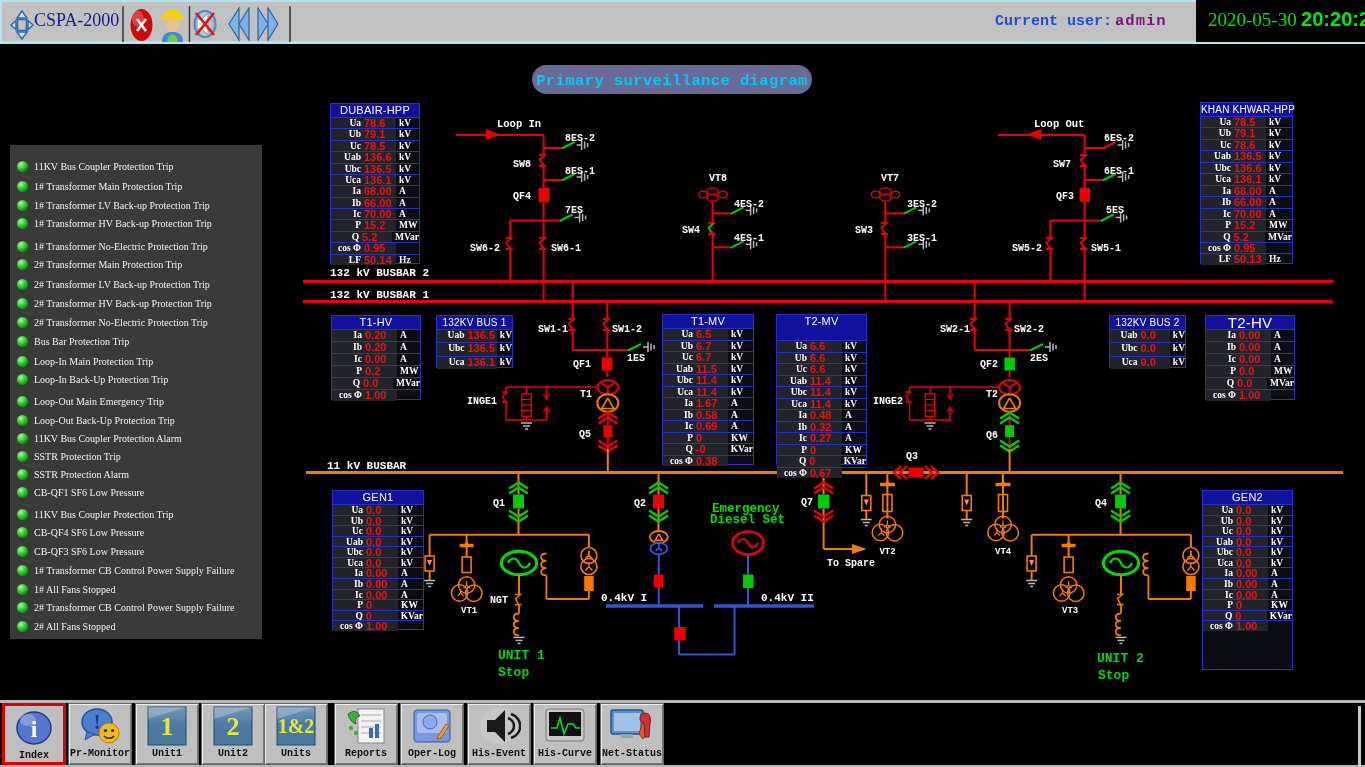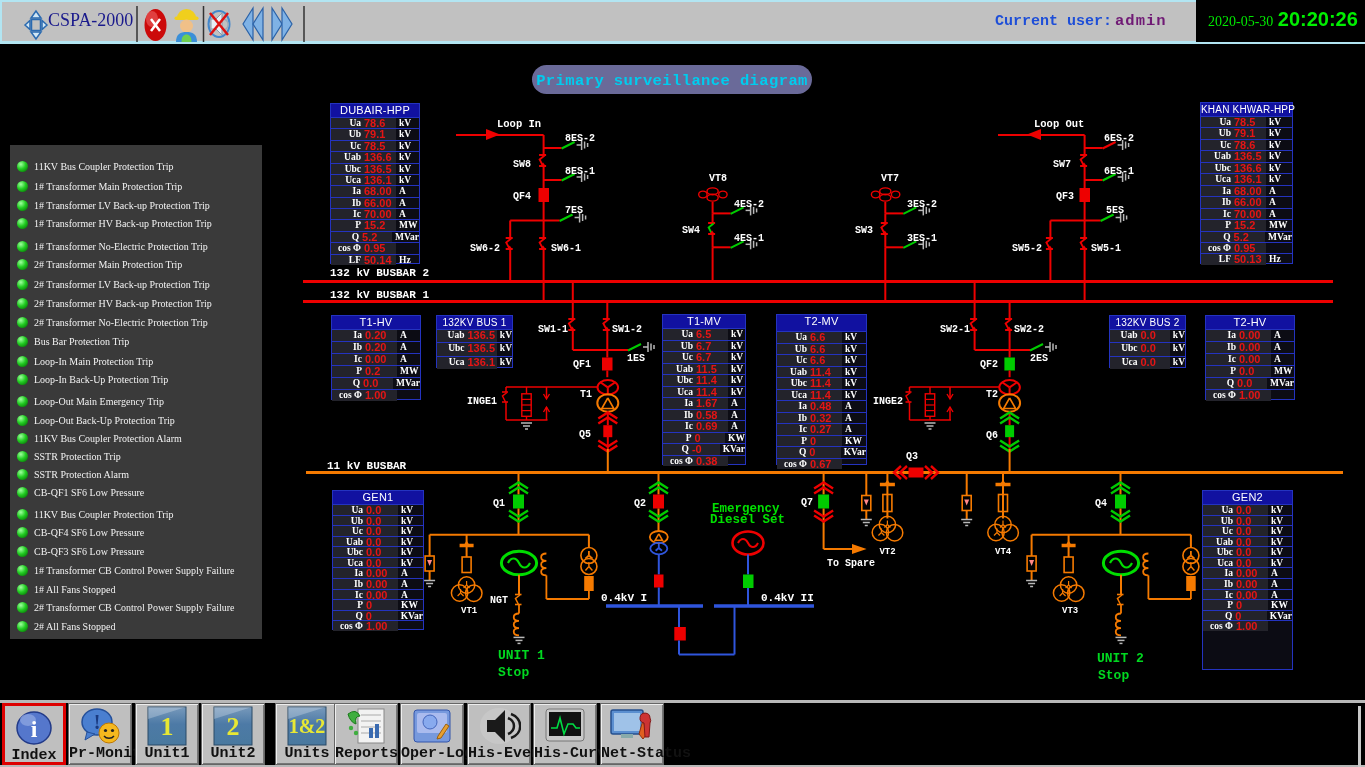--- a/index.html
+++ b/index.html
@@ -1,40 +1,40 @@
 <!DOCTYPE html>
 <html><head><meta charset="utf-8"><style>
 *{margin:0;padding:0;box-sizing:border-box}
 html,body{width:1365px;height:767px;background:#000;overflow:hidden;position:relative;font-family:"Liberation Sans", sans-serif}
 #header{position:absolute;left:0;top:0;width:1365px;height:44px;background:#c1c1c1;border-top:2px solid #b2e5f2;border-bottom:3px solid #b2e5f2;border-left:2px solid #b2e5f2;border-right:2px solid #b2e5f2}
-#hicons{position:absolute;left:18px;top:0px;width:300px;height:40px}
+#hicons{position:absolute;left:4px;top:0px;width:300px;height:40px}
 #cspa{position:absolute;left:28px;top:8px;font-family:"Liberation Serif", serif;font-size:18px;color:#1a1a8c}
 #htitle{position:absolute;left:416px;top:6px;width:468px;text-align:center;font-size:25px;font-weight:bold;color:#111;font-family:"Liberation Sans", sans-serif}
 #huser{position:absolute;left:993px;top:10px;font-family:"Liberation Mono", monospace;font-size:15px;font-weight:bold}
 #cu{color:#1d4ed8}
 #adm{color:#701a75;margin-left:3px;font-size:15.5px;letter-spacing:1px}
 #hclock{position:absolute;left:1194px;top:-2px;width:171px;height:42px;background:#000;color:#00e800;padding-top:8px;padding-left:12px;white-space:nowrap}
-#dt{font-family:"Liberation Serif", serif;font-size:14px}
+#dt{font-family:"Liberation Serif", serif;font-size:19px}
 #tm{font-family:"Liberation Sans", sans-serif;font-size:20px;font-weight:bold;color:#00ee00}
 #diagram{position:absolute;left:0;top:0}
 .tbl{position:absolute;background:#0c0c14;border:1px solid #2433c0}
 .thd{background:#1111a0;color:#fff;text-align:center;font-family:"Liberation Sans", sans-serif;line-height:13.5px;letter-spacing:0.2px;white-space:nowrap}
 .trow{display:flex;border-top:1px solid #2433c0;position:relative}
 .tlb{width:30px;text-align:right;font-family:"Liberation Serif", serif;font-weight:bold;color:#fff;font-size:9.5px;line-height:11px;background:#23232b;white-space:nowrap}
 .tvl{width:35px;font-family:"Liberation Sans", sans-serif;font-weight:bold;color:#e51515;font-size:11px;line-height:10.5px;padding-left:3px;background:#23232b;white-space:nowrap}
 .tun{flex:1;font-family:"Liberation Serif", serif;font-weight:bold;color:#fff;font-size:9.5px;line-height:11px;padding-left:3px}
 #alarmpanel{position:absolute;left:10px;top:145px;width:252px;height:494px;background:#3a3a3a}
 .al{position:absolute;left:7px;height:13px;white-space:nowrap}
 .led{display:inline-block;width:11px;height:11px;border-radius:50%;background:radial-gradient(circle at 35% 30%,#a0ffa0,#22cc22 45%,#0a7a0a 85%,#064006);vertical-align:middle}
 .alt{color:#f2f2f2;font-size:10px;margin-left:6px;vertical-align:middle;font-family:Liberation Serif, serif}
 #toolbar{position:absolute;left:0;top:700px;width:1365px;height:67px;background:#000;border-top:3px solid #b8b8b8;border-bottom:2px solid #b8b8b8}
 .tbtn{position:absolute;top:0px;width:64px;height:62px;background:#bfbfbf;border:1px solid #666;box-shadow:inset 1px 1px 0 #eee,inset -1px -1px 0 #777;text-align:center}
 .tbtn.sel{border:3px solid #dd0000;box-shadow:none}
 .ticon{height:44px;display:flex;align-items:center;justify-content:center}
-.tlab{font-family:"Liberation Mono", monospace;font-size:15px;font-weight:bold;color:#111;line-height:14px;margin-top:-1px;white-space:nowrap}
+.tlab{font-family:"Liberation Mono", monospace;font-size:10px;font-weight:bold;color:#111;line-height:14px;margin-top:-1px;white-space:nowrap}
 </style></head>
 <body>
 
 <div id="header">
   <div id="hicons">
     <svg width="300" height="40" viewBox="0 0 300 40">
 
       <g stroke="#2a6ab0" stroke-width="1.5" fill="#cfe6f5">
         <polygon points="16,9 11,16 21,16"></polygon>
         <polygon points="16,37 11,30 21,30"></polygon>
@@ -758,21 +758,21 @@
       <span class="tlb">Ubc</span>
       <span class="tvl">136.5</span>
       <span class="tun">kV</span>
     </div>
     <div class="trow" style="height:13.33px">
       <span class="tlb">Uca</span>
       <span class="tvl">136.1</span>
       <span class="tun">kV</span>
     </div>
   </div>
-<div class="tbl" style="left:662px;top:314px;width:84px;height:151px">
+<div class="tbl" style="left:662px;top:314px;width:92px;height:151px">
     <div class="thd" style="height:13px;font-size:11px">T1-MV</div>
     <div class="trow" style="height:11.50px">
       <span class="tlb">Ua</span>
       <span class="tvl">6.5</span>
       <span class="tun">kV</span>
     </div>
     <div class="trow" style="height:11.50px">
       <span class="tlb">Ub</span>
       <span class="tvl">6.7</span>
       <span class="tun">kV</span>
@@ -822,21 +822,21 @@
       <span class="tvl">-0</span>
       <span class="tun">KVar</span>
     </div>
     <div class="trow" style="height:11.50px">
       <span class="tlb">cos Φ</span>
       <span class="tvl">0.38</span>
       <span class="tun"></span>
     </div>
   </div>
 <div class="tbl" style="left:776px;top:314px;width:91px;height:151px">
-    <div class="thd" style="height:16px;font-size:11px">T2-MV</div>
+    <div class="thd" style="height:25px;font-size:11px">T2-MV</div>
     <div class="trow" style="height:11.50px">
       <span class="tlb">Ua</span>
       <span class="tvl">6.6</span>
       <span class="tun">kV</span>
     </div>
     <div class="trow" style="height:11.50px">
       <span class="tlb">Ub</span>
       <span class="tvl">6.6</span>
       <span class="tun">kV</span>
     </div>
@@ -903,21 +903,21 @@
       <span class="tvl">0.0</span>
       <span class="tun">kV</span>
     </div>
     <div class="trow" style="height:13.33px">
       <span class="tlb">Uca</span>
       <span class="tvl">0.0</span>
       <span class="tun">kV</span>
     </div>
   </div>
 <div class="tbl" style="left:1205px;top:315px;width:90px;height:85px">
-    <div class="thd" style="height:13px;font-size:11px">T2-HV</div>
+    <div class="thd" style="height:13px;font-size:15px">T2-HV</div>
     <div class="trow" style="height:12.00px">
       <span class="tlb">Ia</span>
       <span class="tvl">0.00</span>
       <span class="tun">A</span>
     </div>
     <div class="trow" style="height:12.00px">
       <span class="tlb">Ib</span>
       <span class="tvl">0.00</span>
       <span class="tun">A</span>
     </div>
@@ -1147,21 +1147,21 @@
               <stop offset="1" stop-color="#49799f"></stop>
             </linearGradient>
           </defs>
           <rect x="1" y="1" width="38" height="38" fill="url(#sgu2)" stroke="#2a4a66" stroke-width="1"></rect>
           <path d="M1,1 L39,1 L1,13 Z" fill="#ffffff" opacity="0.25"></path>
           <text x="20" y="29" font-family="&quot;Liberation Serif&quot;, serif" font-size="26" font-weight="bold" fill="#e8e834" text-anchor="middle">2</text>
         </svg>
       </div>
       <div class="tlab">Unit2</div>
     </div>
-    <div class="tbtn" style="left:275px">
+    <div class="tbtn" style="left:264px">
       <div class="ticon">
         <svg width="40" height="40" viewBox="0 0 40 40">
           <defs>
             <linearGradient id="sgu12" x1="0" y1="0" x2="0" y2="1">
               <stop offset="0" stop-color="#7799bb"></stop>
               <stop offset="0.45" stop-color="#4d7aa6"></stop>
               <stop offset="1" stop-color="#49799f"></stop>
             </linearGradient>
           </defs>
           <rect x="1" y="1" width="38" height="38" fill="url(#sgu12)" stroke="#2a4a66" stroke-width="1"></rect>

